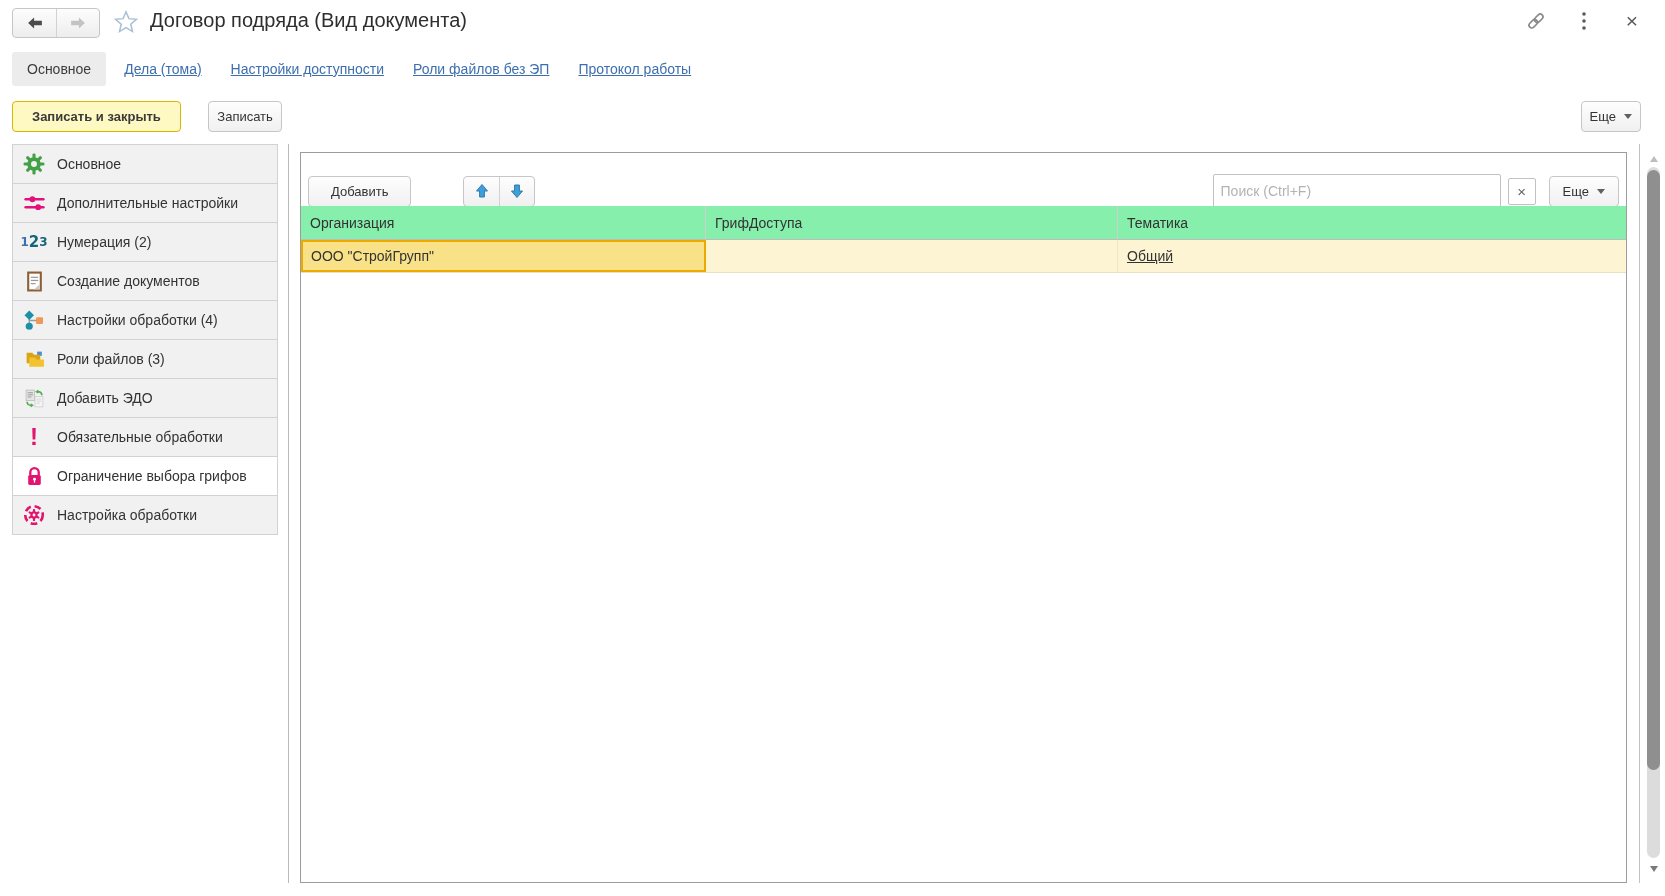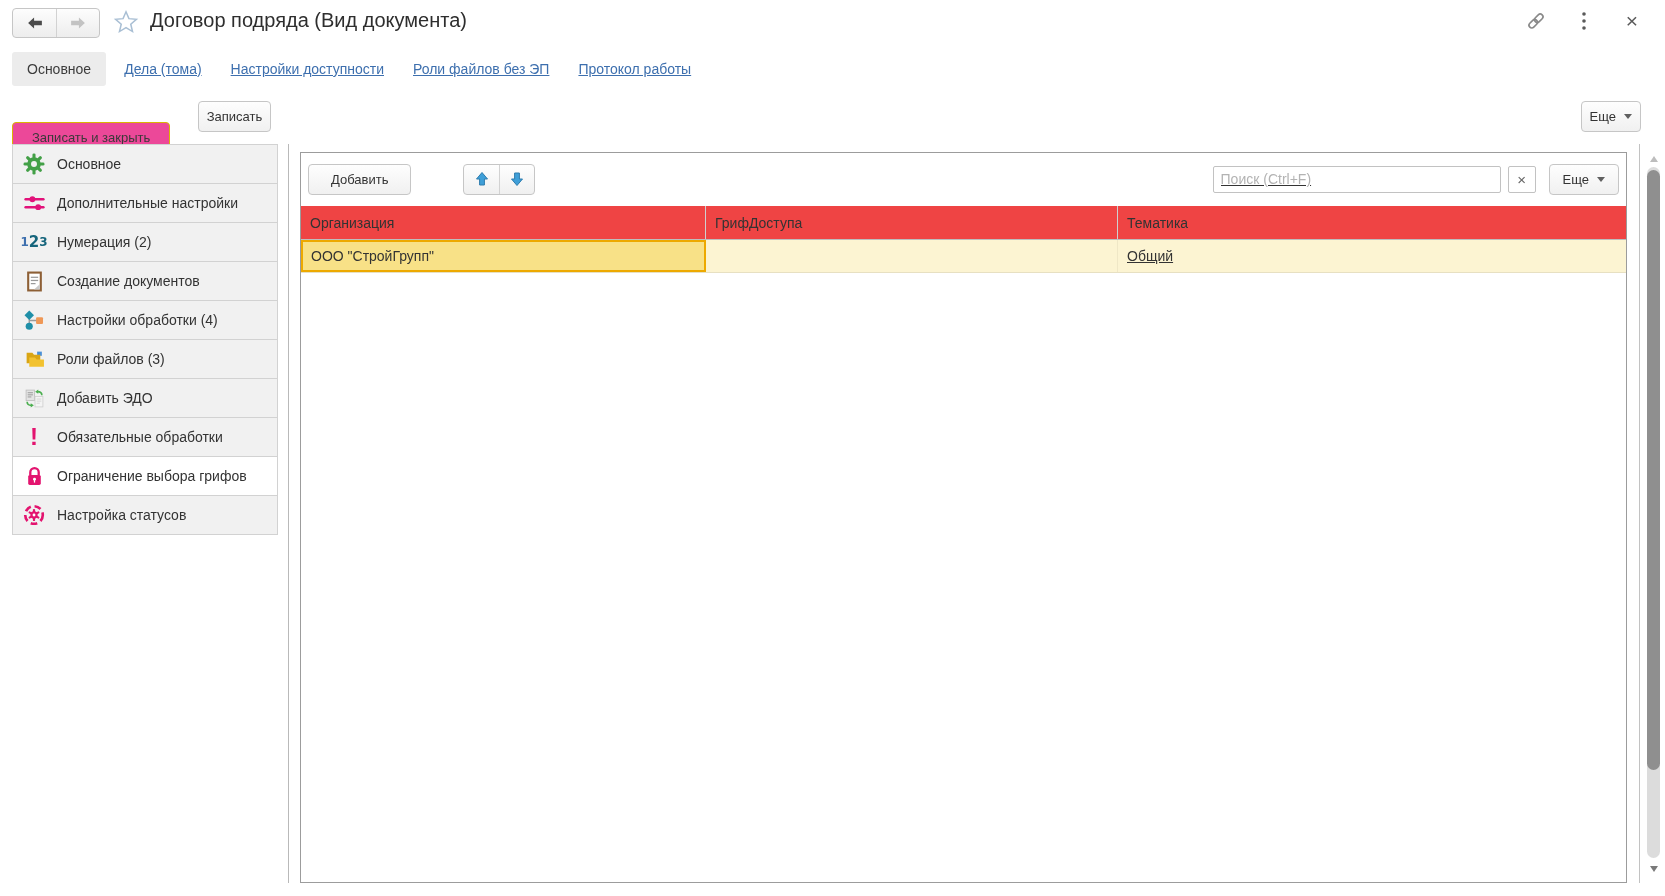--- a/index.html
+++ b/index.html
@@ -22,21 +22,21 @@
   
   .tabs { position:absolute; left:12px; top:50px; display:flex; align-items:center; height:37px; }
   .tab-active { background:#ececec; border-radius:3px; padding:9px 15px; font-size:14px; color:#3c3c3c; margin-right:18px; cursor:default; }
   .tab-link { color:#3d6fae; text-decoration:underline; font-size:14px; margin-right:29px; cursor:pointer; white-space:nowrap; }
 
   
   .cmdbar { position:absolute; left:12px; top:101px; width:1641px; height:32px; }
   .btn { display:inline-flex; align-items:center; justify-content:center; height:31px; border:1px solid #c6c6c6;
          border-radius:4px; background:linear-gradient(#fefefe,#f0f0f0); font-size:13px; color:#333;
          padding:0 8px; cursor:pointer; vertical-align:top; }
-  .btn-primary { background:#ec4899; border-color:#d9b504; font-weight:normal; color:#3a3a3a; margin-right:23px; padding:0 19px;margin-top:21px; }
+  .btn-primary { background:#fef9c3; border-color:#d9b504; font-weight:bold; color:#3a3a3a; margin-right:23px; padding:0 19px; }
   .btn-more-top { position:absolute; right:12px; top:0; }
   .caret { display:inline-block; width:0; height:0; border-left:4px solid transparent; border-right:4px solid transparent;
            border-top:5px solid #606060; margin-left:8px; }
 
   
   .sidebar { position:absolute; left:12px; top:144px; width:266px; }
   .side-item { display:flex; align-items:center; height:40px; background:#f1f1f1; border:1px solid #d2d2d2;
                margin-top:-1px; padding-left:9px; cursor:pointer; }
   .side-item:first-child { margin-top:0; }
   .side-item.selected { background:#ffffff; }
@@ -46,37 +46,37 @@
   .num-icon .n1 { color:#3d6fae; font-size:12px; vertical-align:-2px; }
   .num-icon .n2 { color:#16657c; font-size:15px; }
   .num-icon .n3 { color:#16657c; font-size:12px; vertical-align:7px; }
   .excl-icon { color:#e3146f; font-weight:900; font-size:24px; line-height:22px; }
 
   .v-divider { position:absolute; left:288px; top:144px; width:1px; height:739px; background:#b9b9b9; }
   .form-right-border { position:absolute; left:1639px; top:144px; width:1px; height:739px; background:#c2c2c2; }
 
   
   .panel { position:absolute; left:300px; top:152px; width:1327px; height:731px; border:1px solid #9c9c9c; background:#fff; }
-  .ptoolbar { position:absolute; left:0; top:0; width:100%; height:52px; display:flex; align-items:center; padding:0 7px; }
+  .ptoolbar { position:absolute; left:0; top:12px; width:100%; height:52px; display:flex; align-items:center; padding:0 7px; }
   .btn-add { padding:0 22px; }
   .arrowgroup { display:flex; margin-left:52px; border:1px solid #c6c6c6; border-radius:4px; overflow:hidden;
                 background:linear-gradient(#fefefe,#f0f0f0); }
   .arrowbtn { width:35px; height:29px; display:flex; align-items:center; justify-content:center; cursor:pointer; }
   .arrowbtn + .arrowbtn { border-left:1px solid #d2d2d2; }
   .spacer { flex:1; }
-  .search { width:288px; height:27px; border:1px solid #c2c2c2; border-radius:2px; padding:9px 7px; font-size:14px;
-            color:#333; outline:none; font-family:"Liberation Sans","DejaVu Sans",sans-serif;text-decoration:underline; }
+  .search { width:288px; height:27px; border:1px solid #c2c2c2; border-radius:2px; padding:16px 7px; font-size:14px;
+            color:#333; outline:none; font-family:"Liberation Sans","DejaVu Sans",sans-serif; }
   .search::placeholder { color:#b3b3b3; }
   .clearbtn { width:28px; height:27px; border:1px solid #c2c2c2; border-radius:2px; background:#fff; margin-left:7px;
               display:flex; align-items:center; justify-content:center; font-size:15px; color:#666; cursor:pointer; }
   .btn-more-tb { margin-left:13px; padding:0 13px; }
 
   
   .tbl { position:absolute; left:0; top:53px; width:1325px; }
-  .thead { display:grid; grid-template-columns:405px 412px 1fr; background:#ef4444; border-bottom:1px solid #bdbdbd; height:34px; }
+  .thead { display:grid; grid-template-columns:405px 412px 1fr; background:#86efac; border-bottom:1px solid #bdbdbd; height:34px; }
   .th { display:flex; align-items:center; padding-left:9px; font-size:14px; color:#333; border-right:1px solid #cfcfcf; }
   .th:last-child { border-right:none; }
   .trow { display:grid; grid-template-columns:405px 412px 1fr; background:#fcf4d2; height:33px; border-bottom:1px solid #e7e0c2; }
   .td { display:flex; align-items:center; padding-left:9px; font-size:14px; color:#333; border-right:1px solid #efe7c6; }
   .td:last-child { border-right:none;text-decoration:underline; }
   .td.sel { background:#f8e187; border:2px solid #eda900; padding-left:8px; }
 
   
   .sb-track { position:absolute; left:1647px; top:167px; width:13px; height:691px; background:#dcdcdc; border-radius:7px; }
   .sb-thumb { position:absolute; left:1647px; top:170px; width:13px; height:600px; background:#8f8f8f; border-radius:7px; cursor:pointer; }
@@ -274,21 +274,21 @@
           <circle cx="10" cy="10" r="8" fill="none" stroke="#e3146f" stroke-width="2.4" stroke-dasharray="6 3.5"></circle>
           <g fill="#e3146f">
             <rect x="9" y="4.5" width="2" height="11" rx="0.8"></rect>
             <rect x="9" y="4.5" width="2" height="11" rx="0.8" transform="rotate(60 10 10)"></rect>
             <rect x="9" y="4.5" width="2" height="11" rx="0.8" transform="rotate(120 10 10)"></rect>
             <circle cx="10" cy="10" r="3.3"></circle>
           </g>
           <circle cx="10" cy="10" r="1.3" fill="#fff"></circle>
         </svg>
       </span>
-      <span class="side-label">Настройка статусов</span>
+      <span class="side-label">Настройка обработки</span>
     </div>
 
   </div>
 
   <div class="v-divider"></div>
   <div class="form-right-border"></div>
 
   <div class="panel">
 
     <div class="ptoolbar">

